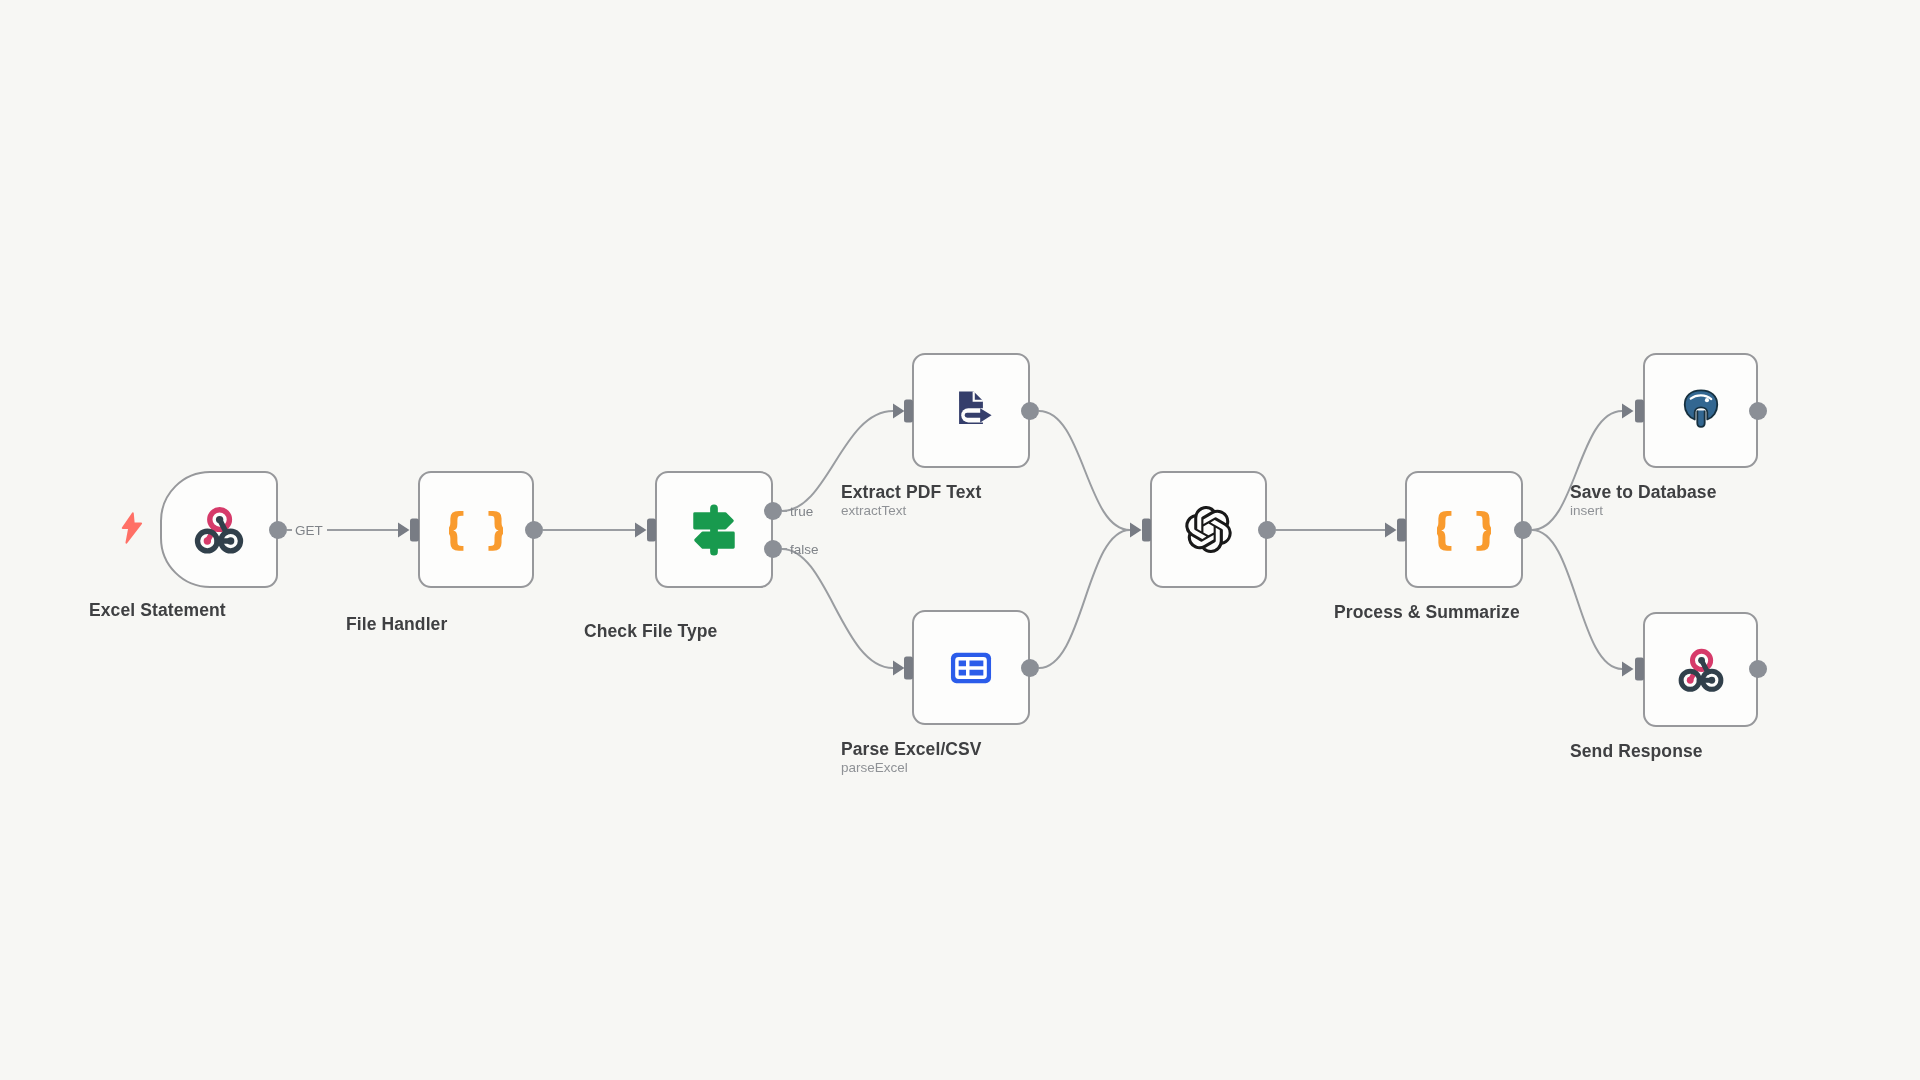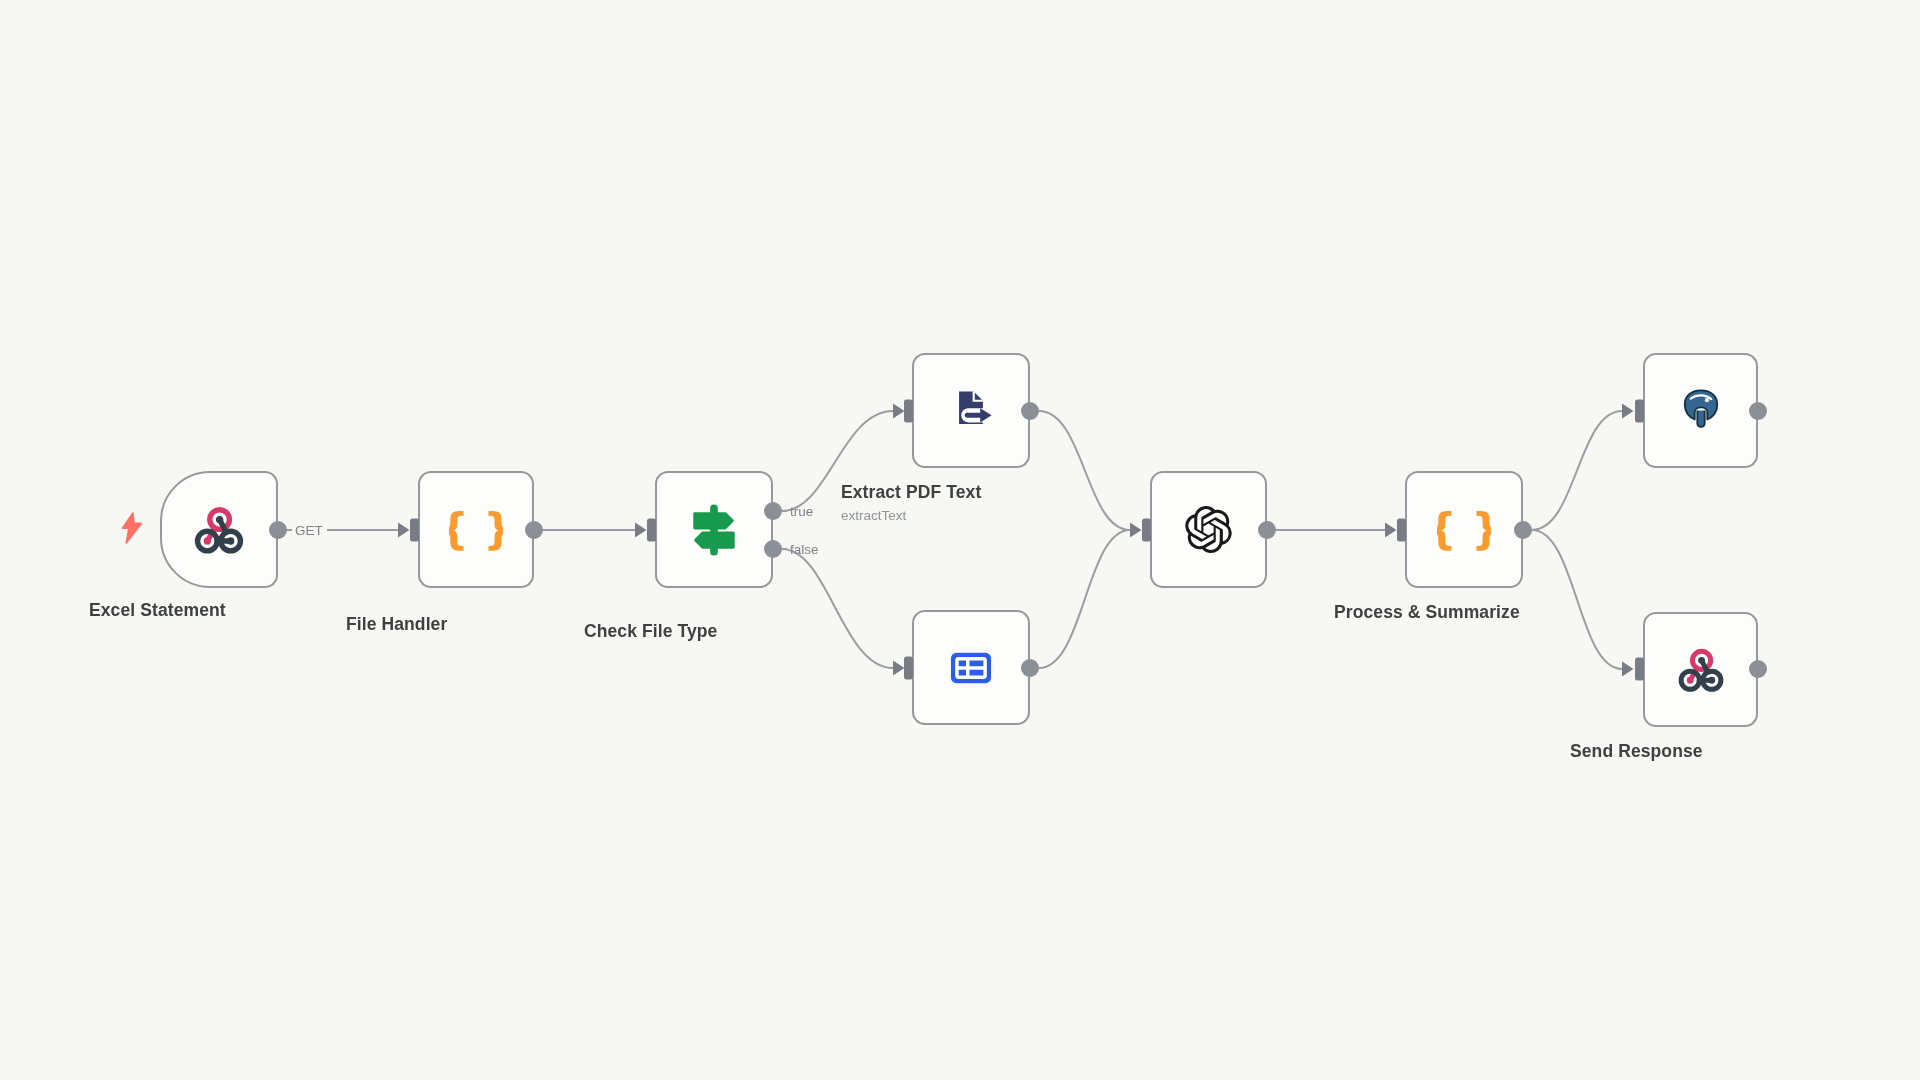--- a/index.html
+++ b/index.html
@@ -2,21 +2,21 @@
 <html><head>
 <meta charset="utf-8">
 <style>
   html,body{margin:0;padding:0;background:#f7f7f4;font-family:"Liberation Sans",sans-serif}
   .canvas{position:relative;width:1920px;height:1080px;background:#f7f7f4;overflow:hidden}
   .node{position:absolute;background:#fdfdfc;border:2px solid #97989b;border-radius:13px;
         display:flex;align-items:center;justify-content:center;box-sizing:border-box}
   .node.trigger{border-radius:50px 13px 13px 50px}
   .nlabel{position:absolute;width:260px;text-align:left;pointer-events:none}
   .nname{font-size:17.5px;font-weight:600;color:#3f4042;letter-spacing:.1px}
-  .nsub{margin-top:5px;font-size:13.5px;color:#8f9296}
+  .nsub{font-size:13.5px;color:#8f9296}
   .bolt{position:absolute}
   svg.wires{position:absolute;left:0;top:0;pointer-events:none}
   svg.wires .hit{pointer-events:auto}
   .wire{stroke:#9a9da1;stroke-width:2;fill:none}
   .port-in{fill:#787c84}
   .port-out{fill:#8b8f96}
   .edge-label{font-size:13.5px;fill:#7f8388;font-weight:500}
 </style>
 </head>
 <body>
@@ -118,22 +118,30 @@
   <div class="nlabel" style="left:346px;top:614px">
     <div class="nname">File Handler</div>
   </div>
   <div class="nlabel" style="left:584px;top:621px">
     <div class="nname">Check File Type</div>
   </div>
   <div class="nlabel" style="left:841px;top:482px">
     <div class="nname">Extract PDF Text</div>
     <div class="nsub">extractText</div>
   </div>
+  <div class="nlabel" style="left:841px;top:739px">
+    <div class="nname">Parse Excel/CSV</div>
+    <div class="nsub">parseExcel</div>
+  </div>
   <div class="nlabel" style="left:1334px;top:602px">
     <div class="nname">Process &amp; Summarize</div>
+  </div>
+  <div class="nlabel" style="left:1570px;top:482px">
+    <div class="nname">Save to Database</div>
+    <div class="nsub">insert</div>
   </div>
   <div class="nlabel" style="left:1570px;top:741px">
     <div class="nname">Send Response</div>
   </div>
 
   <svg class="wires" width="1920" height="1080" viewBox="0 0 1920 1080">
 
     <path class="wire hit" d="M287 530h5M327 530h71"></path>
     <path class="wire hit" d="M543 530h92"></path>
     <path class="wire hit" d="M782 511h5"></path>

